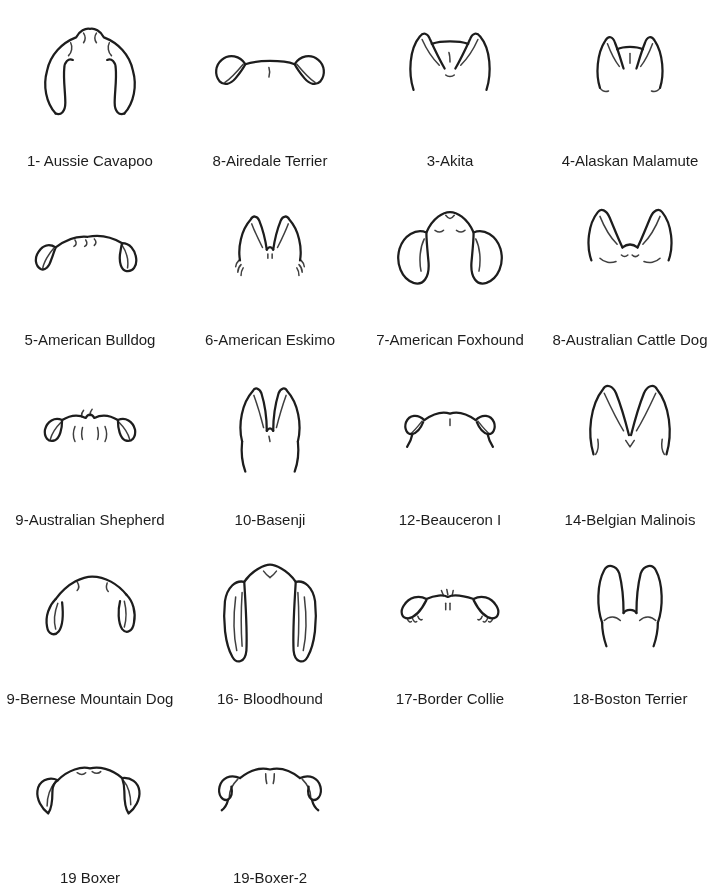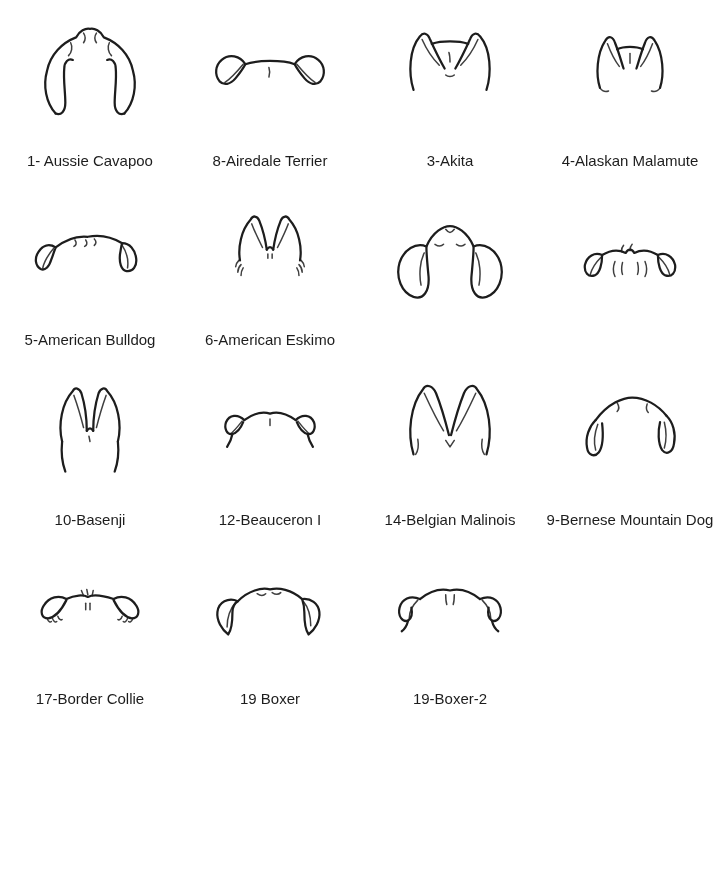--- a/index.html
+++ b/index.html
@@ -157,39 +157,57 @@
         <path class="s" d="M48,34 C54,20 64,15 70,15 C76,15 86,20 92,34"></path>
         <path class="t" d="M66,18 C69,22 71,22 74,18"></path>
         <path class="t" d="M56,32 C59,34 62,34 64,32"></path>
         <path class="t" d="M76,32 C79,34 82,34 84,32"></path>
         <path class="s" d="M48,34 C38,30 27,37 23,49 C19,63 25,77 36,81 C45,84 51,76 50,62 C49,51 48,42 48,34 Z"></path>
         <path class="t" d="M46,40 C42,48 41,60 43,70"></path>
         <path class="s" d="M92,34 C102,30 113,37 117,49 C121,63 115,77 104,81 C95,84 89,76 90,62 C91,51 92,42 92,34 Z"></path>
         <path class="t" d="M94,40 C98,48 99,60 97,70"></path>
       </svg>
     </div>
-  </div>
-
+    <div class="label">7-American Foxhound</div>
+  </div>
+
+  <div class="cell">
+    <div class="fig">
+      <svg viewBox="0 0 140 110">
+        <path class="s" d="M34,60 C29,46 31,26 40,15 C43,11 48,13 51,20 C56,32 60,42 63,48"></path>
+        <path class="t" d="M42,19 C46,29 52,39 58,45"></path>
+        <path class="s" d="M106,60 C111,46 109,26 100,15 C97,11 92,13 89,20 C84,32 80,42 77,48"></path>
+        <path class="t" d="M98,19 C94,29 88,39 82,45"></path>
+        <path class="s" d="M63,48 C68,44 72,44 77,48"></path>
+        <path class="t" d="M42,58 C46,62 52,63 57,61"></path>
+        <path class="t" d="M98,58 C94,62 88,63 83,61"></path>
+        <path class="t" d="M62,55 C64,57 66,57 68,55"></path>
+        <path class="t" d="M72,55 C74,57 76,57 78,55"></path>
+      </svg>
+    </div>
+    <div class="label">8-Australian Cattle Dog</div>
+  </div>
 
   <div class="cell">
     <div class="fig">
       <svg viewBox="0 0 140 110">
         <path class="s" d="M44,42 C52,37 60,37 66,40 C68,36 72,36 74,40 C80,37 88,37 96,42"></path>
         <path class="s" d="M44,42 C37,39 30,43 28,51 C27,58 31,63 37,61 C42,59 44,50 44,42 Z"></path>
         <path class="t" d="M43,44 C38,49 34,56 33,60"></path>
         <path class="s" d="M96,42 C103,39 110,43 112,51 C113,58 109,63 103,61 C98,59 96,50 96,42 Z"></path>
         <path class="t" d="M97,44 C102,49 106,56 107,60"></path>
         <path class="t" d="M62,39 C62,36 63,34 64,33"></path>
         <path class="t" d="M70,38 C70,35 71,33 72,32"></path>
         <path class="t" d="M56,48 C54,53 54,58 56,62"></path>
         <path class="t" d="M63,49 C62,53 62,57 63,60"></path>
         <path class="t" d="M77,49 C78,53 78,57 77,60"></path>
         <path class="t" d="M84,48 C86,53 86,58 84,62"></path>
       </svg>
     </div>
+    <div class="label">9-Australian Shepherd</div>
   </div>
 
   <div class="cell">
     <div class="fig">
       <svg viewBox="0 0 140 110">
         <path class="s" d="M44,62 C40,46 44,26 54,15 C56,11 60,12 62,17 C66,30 67,44 67,52"></path>
         <path class="t" d="M55,19 C59,30 62,41 64,49"></path>
         <path class="s" d="M96,62 C100,46 96,26 86,15 C84,11 80,12 78,17 C74,30 73,44 73,52"></path>
         <path class="t" d="M85,19 C81,30 78,41 76,49"></path>
         <path class="s" d="M67,52 C69,49 71,49 73,52"></path>
@@ -242,20 +260,35 @@
         <path class="s" d="M38,42 C32,48 28,58 30,68 C31,75 37,77 41,72 C45,66 45,54 44,45"></path>
         <path class="t" d="M40,46 C37,54 36,63 38,70"></path>
         <path class="s" d="M104,38 C110,44 113,54 111,64 C110,72 104,75 100,70 C96,64 96,52 98,44"></path>
         <path class="t" d="M102,44 C104,52 104,61 102,68"></path>
       </svg>
     </div>
     <div class="label">9-Bernese Mountain Dog</div>
   </div>
 
 
+  <div class="cell">
+    <div class="fig">
+      <svg viewBox="0 0 140 110">
+        <path class="s" d="M46,26 C54,14 66,10 70,10 C74,10 86,14 94,26"></path>
+        <path class="t" d="M64,16 C67,20 69,21 70,22 C71,21 73,20 76,16"></path>
+        <path class="s" d="M46,26 C38,24 30,31 28,44 C26,62 28,84 35,96 C39,103 47,101 48,90 C49,70 47,44 46,26 Z"></path>
+        <path class="t" d="M38,40 C36,56 36,76 39,90"></path>
+        <path class="t" d="M44,36 C43,52 43,72 44,86"></path>
+        <path class="s" d="M94,26 C102,24 110,31 112,44 C114,62 112,84 105,96 C101,103 93,101 92,90 C91,70 93,44 94,26 Z"></path>
+        <path class="t" d="M102,40 C104,56 104,76 101,90"></path>
+        <path class="t" d="M96,36 C97,52 97,72 96,86"></path>
+      </svg>
+    </div>
+    <div class="label">16- Bloodhound</div>
+  </div>
 
   <div class="cell">
     <div class="fig">
       <svg viewBox="0 0 140 110">
         <path class="s" d="M48,42 C56,38 64,38 68,40 C72,38 80,38 92,42"></path>
         <path class="t" d="M64,39 L62,34"></path>
         <path class="t" d="M68,38 L67,33"></path>
         <path class="t" d="M72,39 L73,34"></path>
         <path class="s" d="M48,42 C41,38 32,40 27,48 C23,54 25,60 31,60 C38,59 44,51 48,43"></path>
         <path class="t" d="M30,60 C31,63 33,64 34,63"></path>
@@ -265,20 +298,34 @@
         <path class="t" d="M110,60 C109,63 107,64 106,63"></path>
         <path class="t" d="M105,60 C104,63 102,64 101,63"></path>
         <path class="t" d="M100,58 C99,61 97,62 96,61"></path>
         <path class="t" d="M66,46 L66,52"></path>
         <path class="t" d="M70,46 L70,52"></path>
       </svg>
     </div>
     <div class="label">17-Border Collie</div>
   </div>
 
+  <div class="cell">
+    <div class="fig">
+      <svg viewBox="0 0 140 110">
+        <path class="s" d="M44,64 C39,50 39,28 46,15 C49,9 57,10 60,18 C63,30 64,46 64,55"></path>
+        <path class="s" d="M96,64 C101,50 101,28 94,15 C91,9 83,10 80,18 C77,30 76,46 76,55"></path>
+        <path class="s" d="M64,55 C66,51 74,51 76,55"></path>
+        <path class="t" d="M46,62 C51,57 57,58 61,62"></path>
+        <path class="t" d="M79,62 C84,57 90,58 94,62"></path>
+        <path class="s" d="M44,64 C44,72 46,80 48,86"></path>
+        <path class="s" d="M96,64 C96,72 94,80 92,86"></path>
+      </svg>
+    </div>
+    <div class="label">18-Boston Terrier</div>
+  </div>
 
   <div class="cell">
     <div class="fig">
       <svg viewBox="0 0 140 110">
         <path class="s" d="M40,44 C50,34 62,31 70,33 C78,31 90,33 100,42"></path>
         <path class="t" d="M58,37 C61,39 64,39 66,37"></path>
         <path class="t" d="M72,36 C75,38 78,38 80,36"></path>
         <path class="s" d="M40,44 C31,40 22,45 21,54 C20,62 25,70 31,75 C34,71 35,62 35,54 C35,49 37,46 40,44"></path>
         <path class="t" d="M38,45 C33,51 30,59 30,68"></path>
         <path class="s" d="M100,42 C108,41 115,46 116,54 C117,62 112,70 106,75 C103,71 102,62 102,54 C102,49 101,45 100,42"></path>

